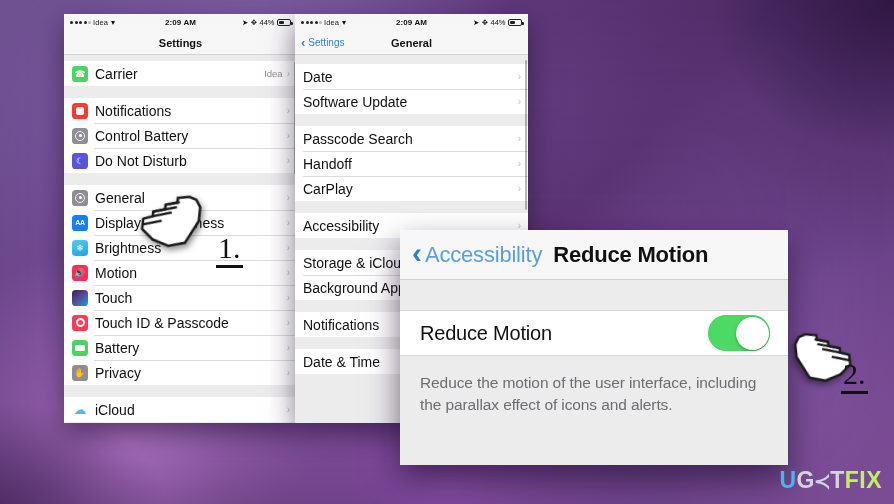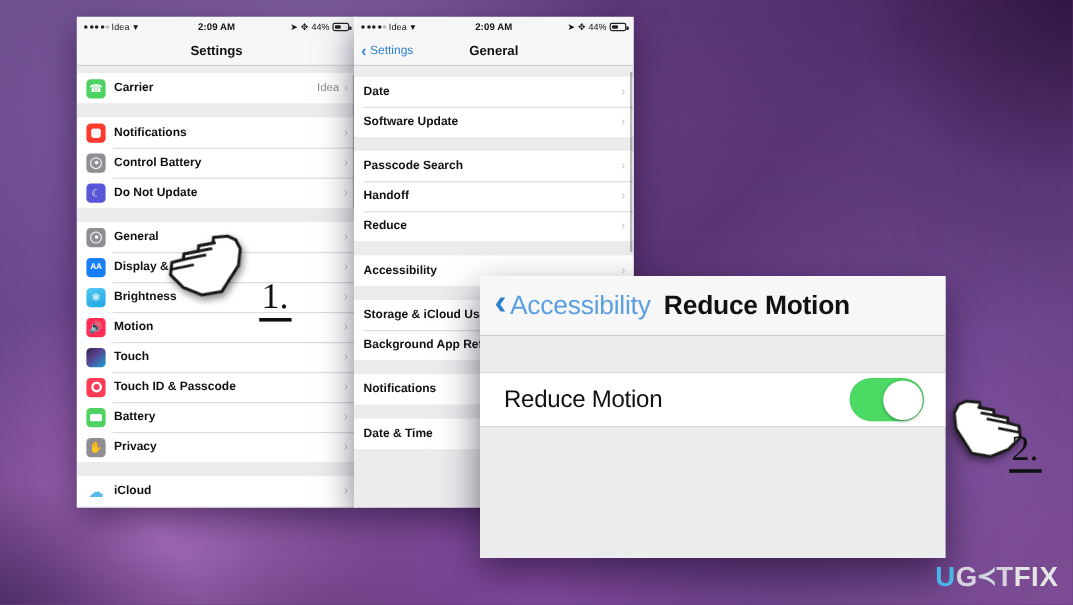--- a/index.html
+++ b/index.html
@@ -90,21 +90,21 @@
   }
   .row + .row::before{
     content:"";position:absolute;left:30px;right:0;top:0;height:1px;background:#dcdcdf;
   }
   .row.noicon + .row.noicon::before{left:8px;}
   .ico{
     width:16px;height:16px;border-radius:3.6px;margin-right:7px;
     display:flex;align-items:center;justify-content:center;
     color:#fff;font-size:9px;flex:none;overflow:hidden;
   }
-  .row-label{font-size:10px;color:#111;white-space:nowrap;font-weight:bold;}
+  .row-label{font-size:14px;color:#111;white-space:nowrap;}
   .row-value{margin-left:auto;font-size:9.5px;color:#8c8c90;padding-right:4px;}
   .chev{margin-left:auto;color:#c2c2c6;font-size:10px;line-height:1;}
   .row-value + .chev{margin-left:0;}
 
   
   .ic-phone{background:#4cd361;}
   .ic-notif{background:#ff3b30;}
   .ic-cc{background:#8e8e93;}
   .ic-dnd{background:#5856d6;}
   .ic-general{background:#8e8e93;}
@@ -179,21 +179,21 @@
   
   .watermark{
     position:absolute;right:12px;bottom:10px;
     font-size:23px;font-weight:bold;letter-spacing:.5px;
     display:flex;align-items:center;
   }
   .wm-u{color:#49b6e8;}
   .wm-g{color:#d8d2df;}
   .wm-arrow{color:#cfd6e0;margin:0 -1px;font-size:20px;}
   .wm-t{color:#d8d2df;}
-  .wm-fix{color:#e5e5e5;}
+  .wm-fix{color:#bef264;}
 </style>
 </head>
 <body>
 
 <div id="stage">
   <div class="bg-base"></div>
   <div class="bg-dark-tr"></div>
   <div class="bg-dark-bl"></div>
   <div class="bg-vig"></div>
 
@@ -249,21 +249,21 @@
           <span class="ico ic-cc">
               <span class="ic-ring2">
                 <span></span>
               </span>
             </span>
           <span class="row-label">Control Battery</span>
           <span class="chev">›</span>
         </div>
         <div class="row">
           <span class="ico ic-dnd">☾</span>
-          <span class="row-label">Do Not Update</span>
+          <span class="row-label">Do Not Disturb</span>
           <span class="chev">›</span>
         </div>
       </div>
 
       <div class="gap"></div>
       <div class="group">
         <div class="row">
           <span class="ico ic-general">
               <span class="ic-ring2">
                 <span></span>
@@ -374,21 +374,21 @@
       <div class="group">
         <div class="row noicon">
           <span class="row-label">Passcode Search</span>
           <span class="chev">›</span>
         </div>
         <div class="row noicon">
           <span class="row-label">Handoff</span>
           <span class="chev">›</span>
         </div>
         <div class="row noicon">
-          <span class="row-label">Reduce</span>
+          <span class="row-label">CarPlay</span>
           <span class="chev">›</span>
         </div>
       </div>
 
       <div class="gap"></div>
       <div class="group">
         <div class="row noicon">
           <span class="row-label">Accessibility</span>
           <span class="chev">›</span>
         </div>
@@ -431,20 +431,21 @@
       <span class="rm-back">Accessibility</span>
       <span class="rm-title">Reduce Motion</span>
     </div>
     <div class="rm-gap"></div>
     <div class="rm-row">
       <span class="rm-row-label">Reduce Motion</span>
       <span class="toggle">
           <span class="knob"></span>
         </span>
     </div>
+    <div class="rm-desc">Reduce the motion of the user interface, including the parallax effect of icons and alerts.</div>
   </div>
 
   <svg class="hand hand-1" viewBox="0 0 64 64">
     <path d="M6 36 L6 31 L14 28 L14 24 L24 21 L24 17 L34 14 L34 10 L44 8 L50 10 L54 16 L54 28 L48 40 L44 48 L30 52 L16 48 L6 40 Z" fill="#ffffff" stroke="#1a1a1a" stroke-width="2.2" stroke-linejoin="miter"></path>
     <path d="M14 28 L30 23 M14 24 L32 18.5 M24 21 L34 18 M24 17 L36 13.5" fill="none" stroke="#1a1a1a" stroke-width="2"></path>
     <path d="M6 36 L22 31" fill="none" stroke="#1a1a1a" stroke-width="2"></path>
   </svg>
 
   <svg class="hand hand-2" viewBox="0 0 64 64">
     <path d="M6 36 L6 31 L14 28 L14 24 L24 21 L24 17 L34 14 L34 10 L44 8 L50 10 L54 16 L54 28 L48 40 L44 48 L30 52 L16 48 L6 40 Z" fill="#ffffff" stroke="#1a1a1a" stroke-width="2.2" stroke-linejoin="miter"></path>

